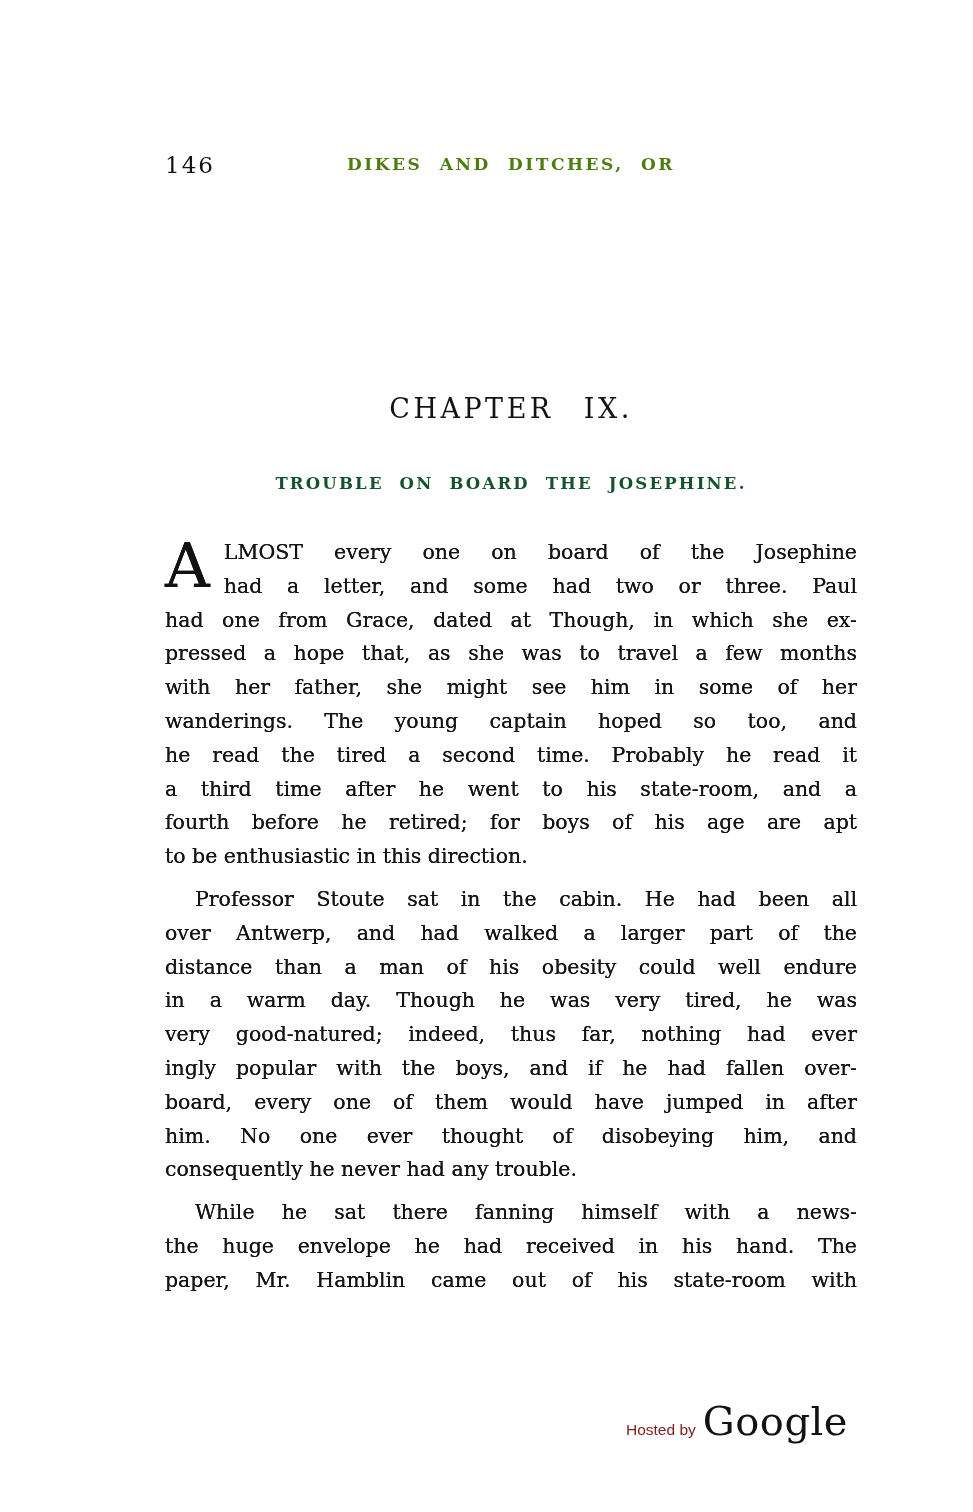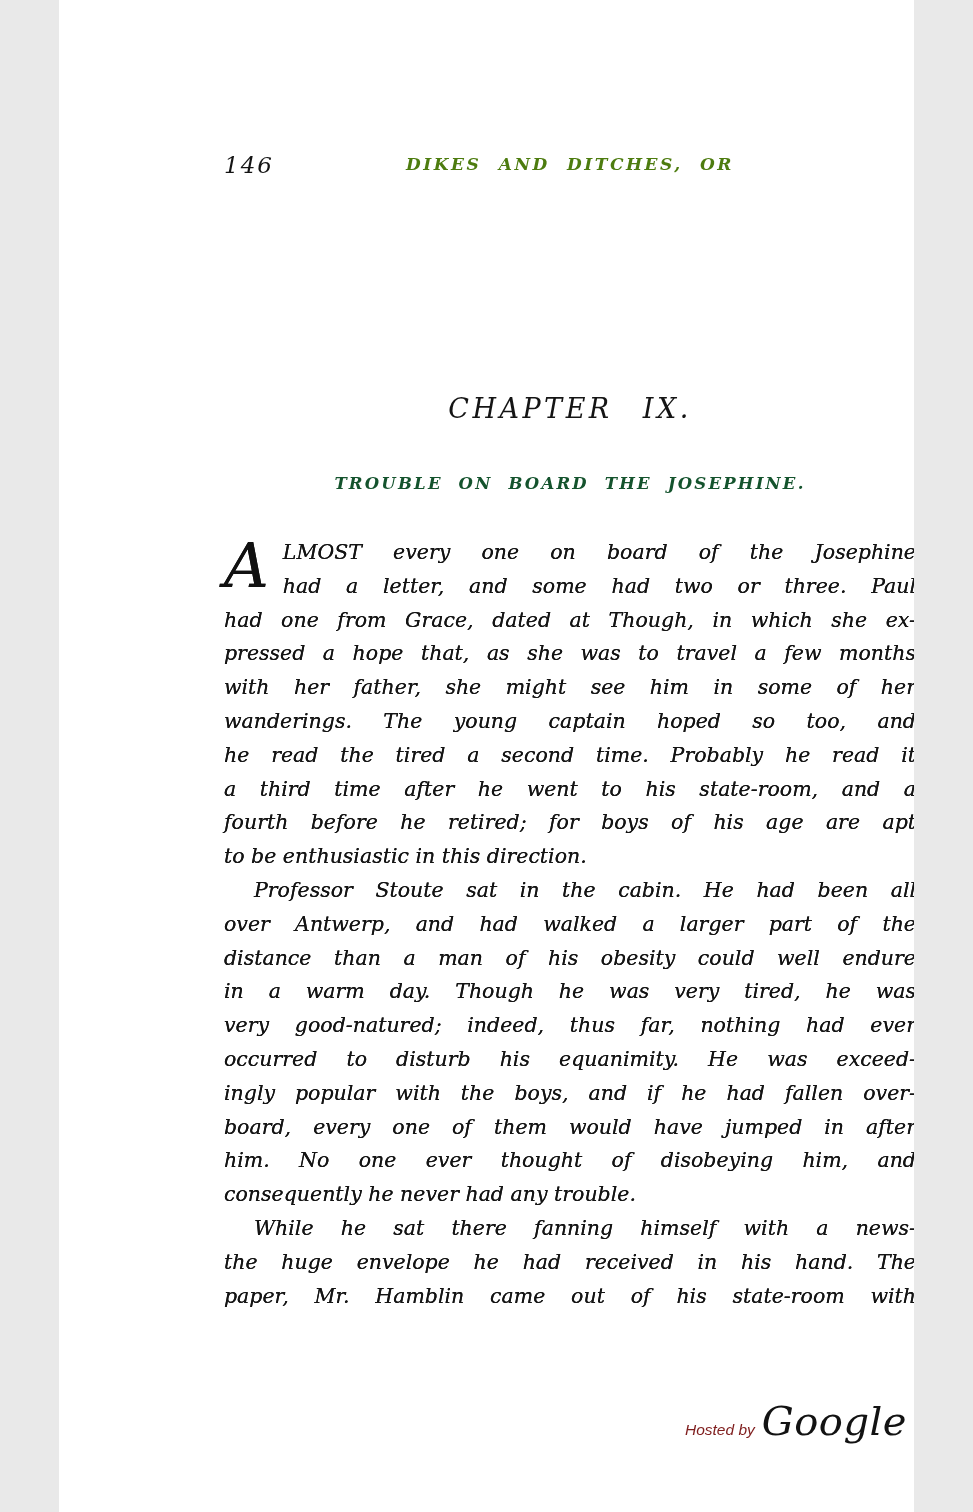--- a/index.html
+++ b/index.html
@@ -2,28 +2,27 @@
 <html><head>
 <meta charset="utf-8">
 <style>
   html, body {
     margin: 0;
     padding: 0;
     background: #e9e9e9;
   }
   .page {
     position: relative;
-    width: 855px;
+    width: 973px;
     height: 1512px;
     margin: 0 auto;
     background: #ffffff;
     overflow: hidden;
     color: #151515;
     font-family: "DejaVu Serif", serif;
-    font-style: italic;
   }
 
   
   .header-row {
     position: absolute;
     top: 150px;
     left: 165px;
     width: 692px;
     height: 34px;
   }
@@ -78,21 +77,21 @@
     position: absolute;
     top: 536px;
     left: 165px;
     width: 692px;
     font-size: 20.5px;
     line-height: 33.8px;
     color: #141414;
     text-shadow: 0 0 0.3px currentColor;
   }
   .paragraph { margin: 0; }
-  .paragraph + .paragraph { }
+  .paragraph + .paragraph { margin-top: 9px; }
   .line {
     text-align: justify;
     text-align-last: justify;
     white-space: normal;
   }
   .line.left-last { text-align-last: left; }
   .line.indent { text-indent: 30px; }
   .drop-cap {
     float: left;
     font-size: 62px;
@@ -148,21 +147,20 @@
         <div class="line">a third time after he went to his state-room, and a</div>
         <div class="line">fourth before he retired; for boys of his age are apt</div>
         <div class="line left-last">to be enthusiastic in this direction.</div>
       </div>
       <div class="paragraph">
         <div class="line indent">Professor Stoute sat in the cabin.  He had been all</div>
         <div class="line">over Antwerp, and had walked a larger part of the</div>
         <div class="line">distance than a man of his obesity could well endure</div>
         <div class="line">in a warm day.  Though he was very tired, he was</div>
         <div class="line">very good-natured; indeed, thus far, nothing had ever</div>
-        <div class="line">occurred to disturb his equanimity.  He was exceed-</div>
         <div class="line">ingly popular with the boys, and if he had fallen over-</div>
         <div class="line">board, every one of them would have jumped in after</div>
         <div class="line">him.  No one ever thought of disobeying him, and</div>
         <div class="line left-last">consequently he never had any trouble.</div>
       </div>
       <div class="paragraph">
         <div class="line indent">While he sat there fanning himself with a news-</div>
         <div class="line">the huge envelope he had received in his hand.  The</div>
         <div class="line">paper, Mr. Hamblin came out of his state-room with</div>
       </div>

